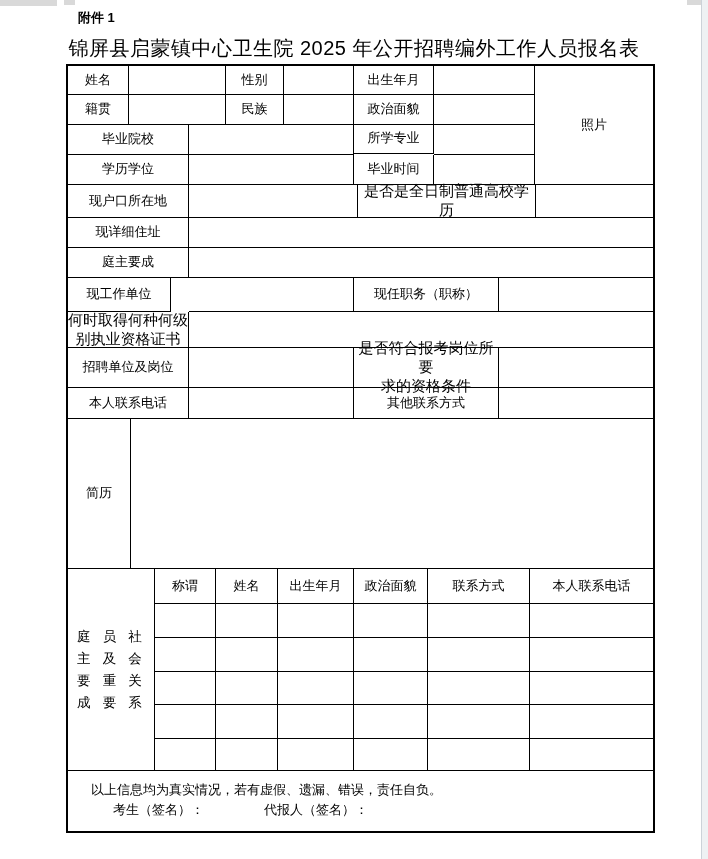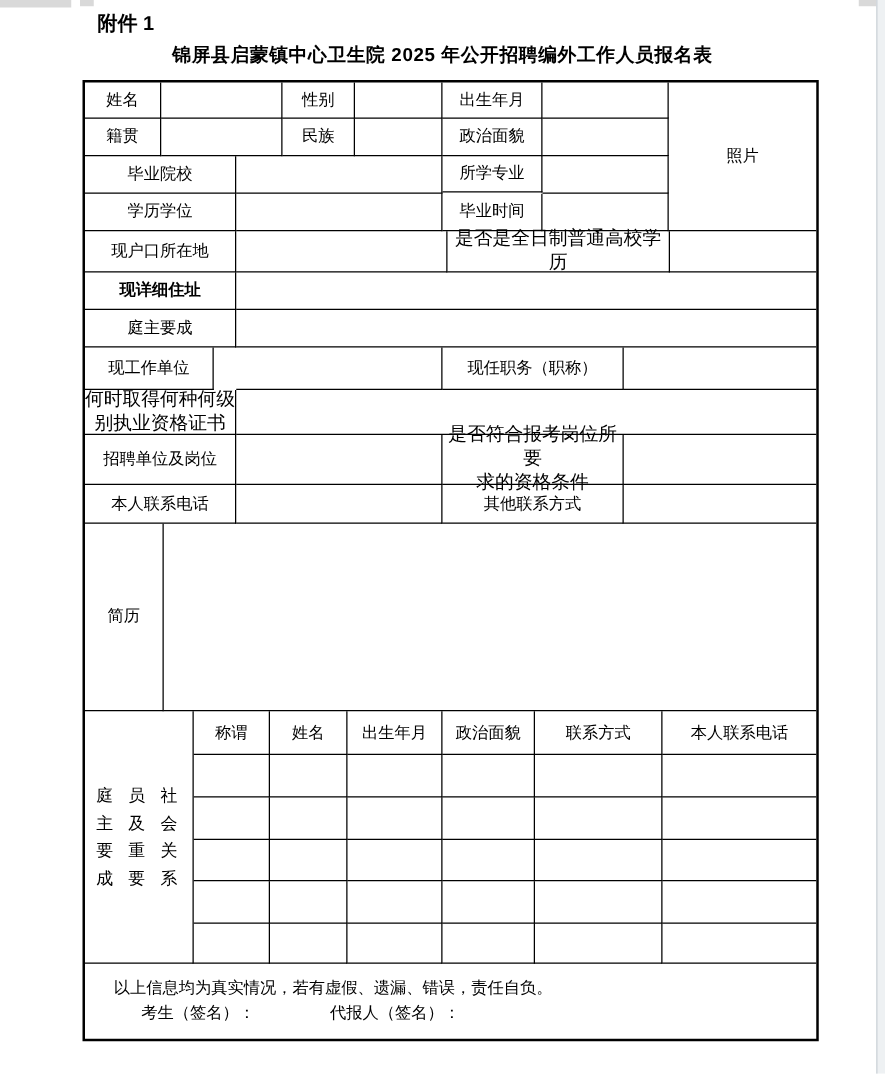--- a/index.html
+++ b/index.html
@@ -4,23 +4,23 @@
 <style>
   * { margin:0; padding:0; box-sizing:border-box; }
   body { background:#ffffff; font-family:"Liberation Sans","DejaVu Sans",sans-serif; }
   .page { position:relative; width:708px; height:859px; background:#ffffff; overflow:hidden; color:#000; }
 
   
   .edge { position:absolute; background:#d9d9d9; }
   .right-strip { position:absolute; left:701px; top:0; width:7px; height:859px;
                  background:#eef1f3; border-left:1px solid #ccd2d8; }
 
-  .attachment { position:absolute; left:78px; top:9px; font-size:16px; font-weight:700; }
+  .attachment { position:absolute; left:78px; top:9px; font-size:13px; font-weight:700; }
   .title { position:absolute; left:40px; top:35px; width:628px; text-align:center;
-           font-size:15px; font-weight:700; letter-spacing:0.5px; }
+           font-size:20px; font-weight:400; letter-spacing:0.5px; }
 
   .tbl { position:absolute; left:66px; top:64px; width:589px; height:769px;
          border:2px solid #000; }
   .tbl-inner { position:relative; width:585px; height:765px; }
 
   .cell { position:absolute; display:flex; align-items:center; justify-content:center;
           border-right:1.5px solid #000; border-bottom:1.5px solid #000;
           font-size:13px; text-align:center; line-height:1.25; }
   .cell.no-r { border-right:none; }
   .cell.no-b { border-bottom:none; }
@@ -76,21 +76,21 @@
       <div class="cell" style="left:0;top:89px;width:121px;height:30px;">学历学位</div>
       <div class="cell" style="left:121px;top:89px;width:165px;height:30px;"></div>
       <div class="cell" style="left:286px;top:89px;width:80px;height:30px;">毕业时间</div>
       <div class="cell" style="left:366px;top:89px;width:101px;height:30px;"></div>
 
       <div class="cell" style="left:0;top:119px;width:121px;height:33px;">现户口所在地</div>
       <div class="cell" style="left:121px;top:119px;width:169px;height:33px;"></div>
       <div class="cell sm" style="left:290px;top:119px;width:178px;height:33px;">是否是全日制普通高校学历</div>
       <div class="cell no-r" style="left:468px;top:119px;width:117px;height:33px;"></div>
 
-      <div class="cell" style="left:0;top:152px;width:121px;height:30px;font-weight:bold;">现详细住址</div>
+      <div class="cell" style="left:0;top:152px;width:121px;height:30px;">现详细住址</div>
       <div class="cell no-r" style="left:121px;top:152px;width:464px;height:30px;"></div>
 
       <div class="cell" style="left:0;top:182px;width:121px;height:30px;">庭主要成</div>
       <div class="cell no-r" style="left:121px;top:182px;width:464px;height:30px;"></div>
 
       <div class="cell" style="left:0;top:212px;width:103px;height:34px;">现工作单位</div>
       <div class="cell" style="left:121px;top:212px;width:165px;height:34px;"></div>
       <div class="cell" style="left:286px;top:212px;width:145px;height:34px;">现任职务（职称）</div>
       <div class="cell no-r" style="left:431px;top:212px;width:154px;height:34px;"></div>
 

